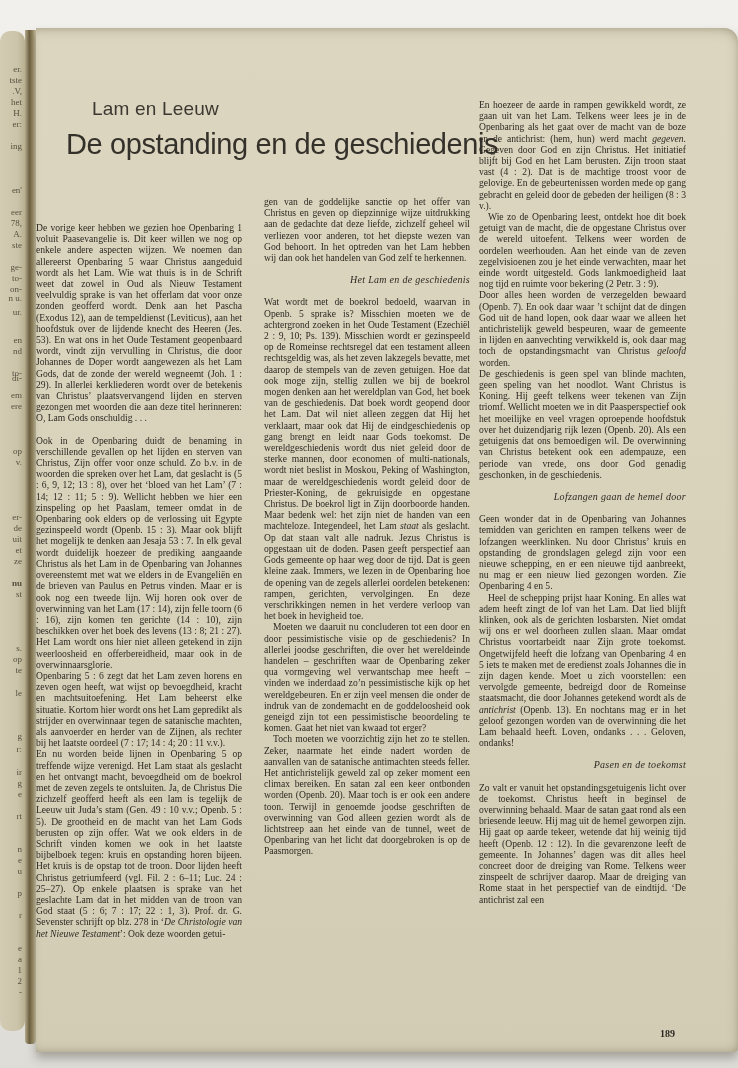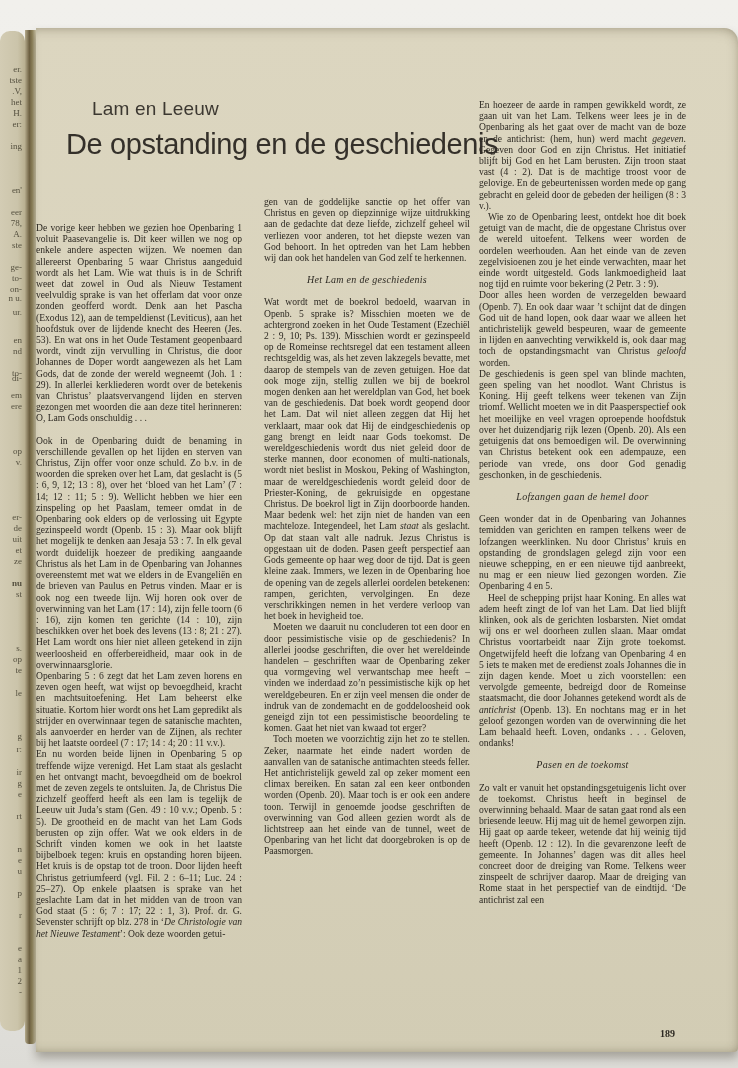--- a/index.html
+++ b/index.html
@@ -47,21 +47,21 @@
     font-size:9.6px;line-height:11.2px;color:#2d2922;
   }
   #col1{left:0;top:168px;margin-top:26px;}
   #col2{left:228px;top:168px;}
   #col3{left:443px;top:44px;width:207px;margin-top:27px;}
   .col p{margin:0;}
   .col p.gap{margin-top:11px;}
   .col p.indent{text-indent:9px;}
   .col h3.subhead{
     margin:11px 0 11px;font-size:10px;font-weight:400;font-style:italic;
-    color:#2d2922;letter-spacing:.3px;text-align:center;
+    color:#2d2922;letter-spacing:.3px;text-align:right;
   }
   .pagenum{
     position:absolute;left:624px;top:1000px;
     font-size:10px;font-weight:700;color:#2d2922;
   }
 </style>
 </head>
 <body>
 
 <div class="stage">

